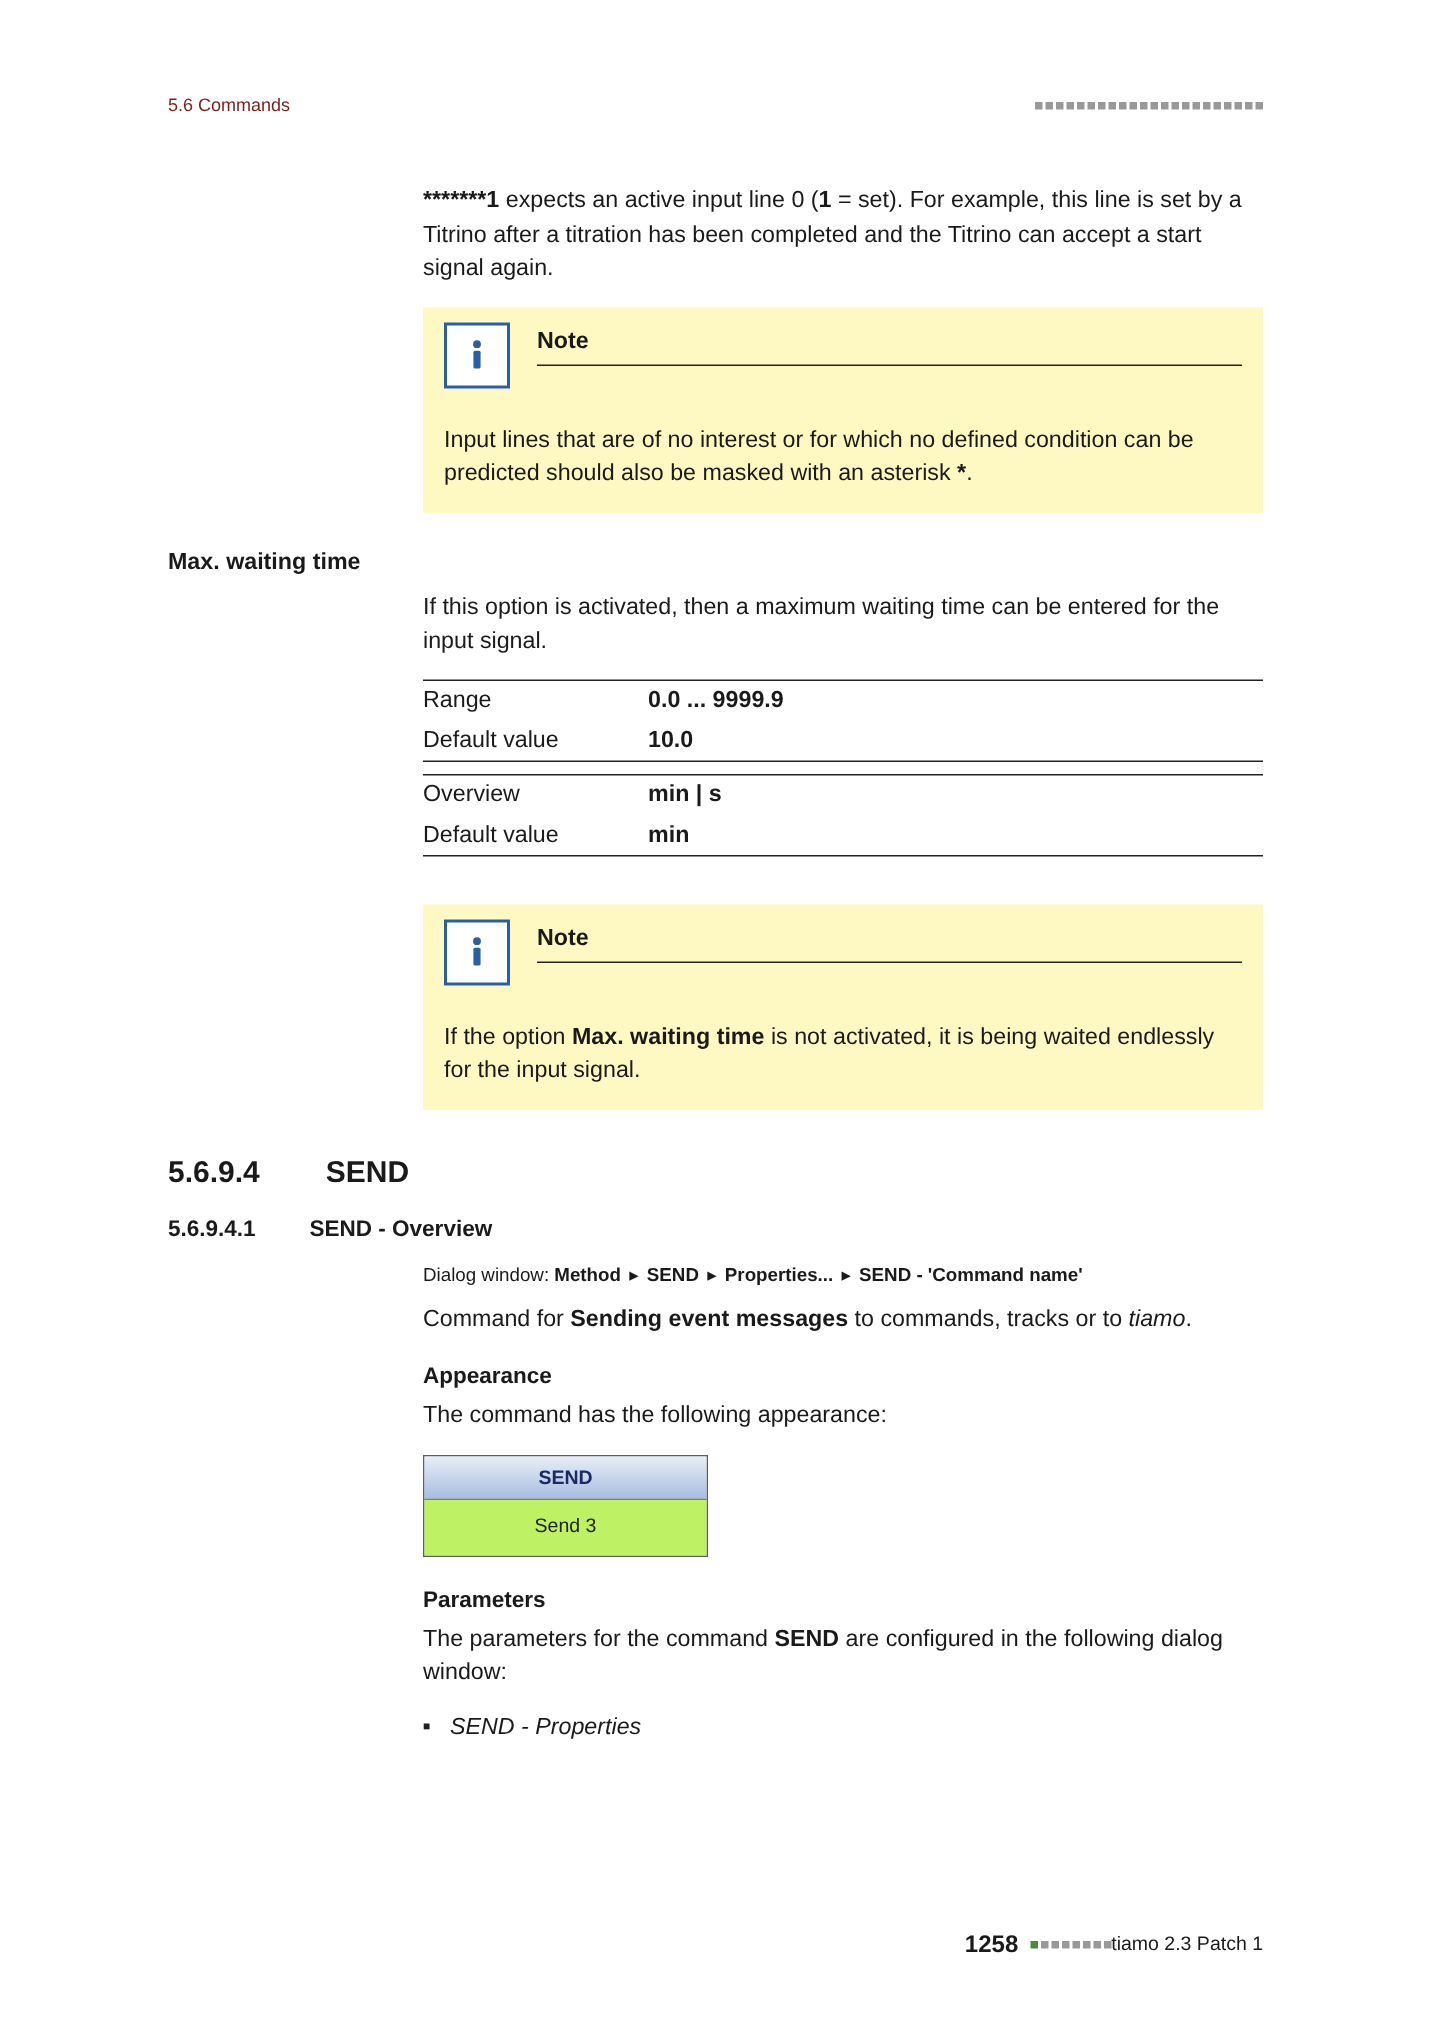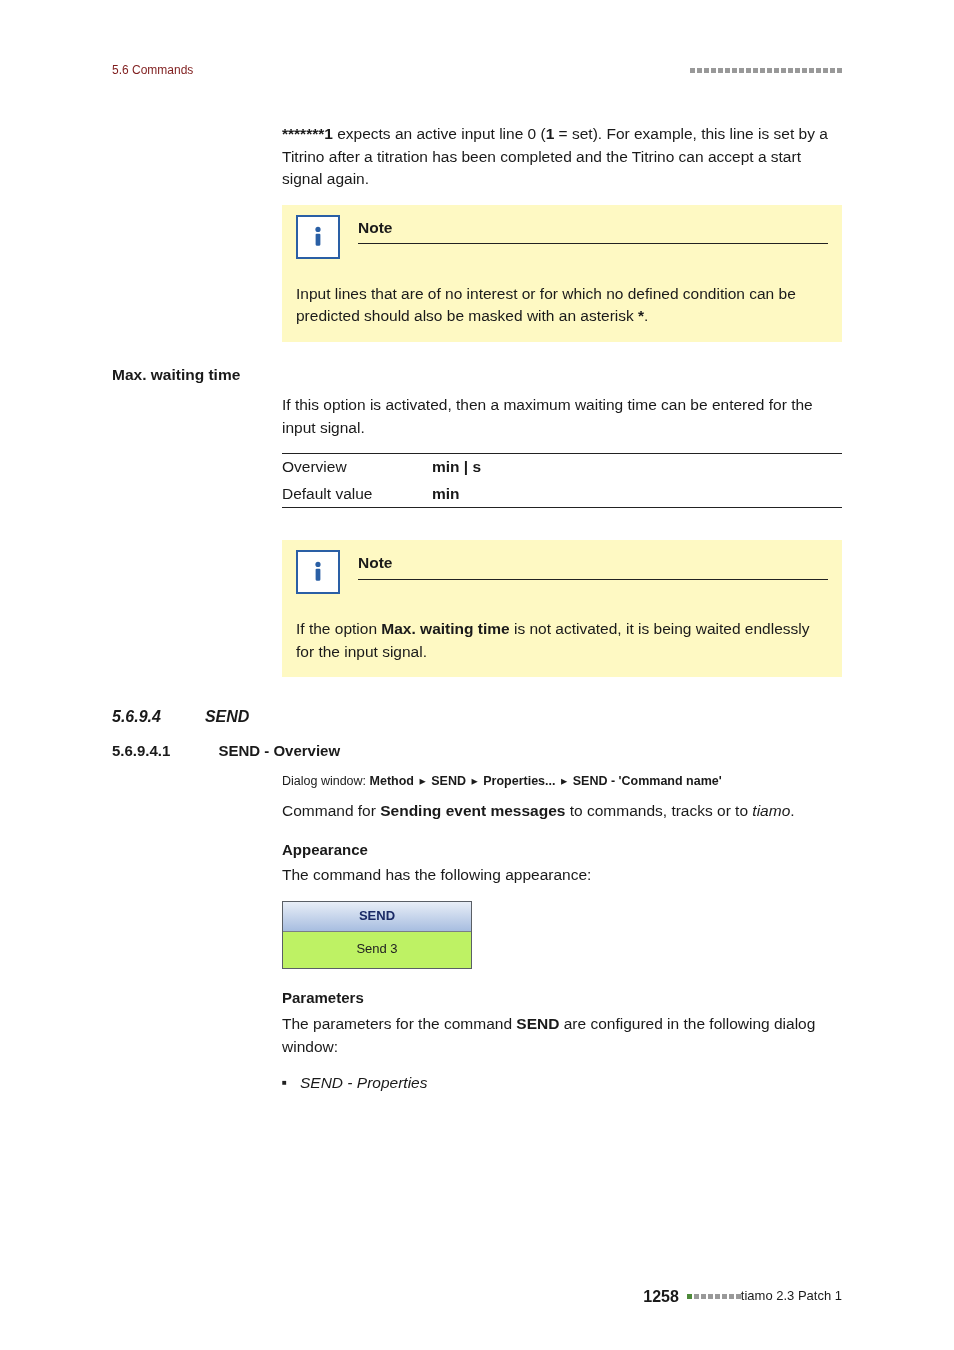--- a/index.html
+++ b/index.html
@@ -83,33 +83,32 @@
   }
   .spec-table td {
     padding: 2px 0;
     vertical-align: top;
   }
   .spec-table td:first-child { width: 150px; }
   .tgap { height: 18px; }
 
   .h3 {
     font-weight: 700;
-    font-size: 16px;
+    font-size: 20px;
     margin-top: 28px;
     margin-bottom: 12px;
     display: flex;
     gap: 44px;
-    font-style: italic;
   }
   .h4 {
     font-weight: 700;
     font-size: 15px;
     margin-bottom: 10px;
     display: flex;
-    gap: 48px;
+    gap: 36px;
   }
   .dialog-path {
     font-size: 12.5px;
     margin-bottom: 10px;
   }
   .dialog-path .sep { padding: 0 2px; }
   .subhead {
     font-weight: 700;
     font-size: 15px;
     margin-top: 16px;
@@ -220,20 +219,32 @@
   </div>
 
   <div class="section-label">Max. waiting time</div>
 
   <div class="content-col">
     <p class="paragraph">If this option is activated, then a maximum waiting time can be entered for the input signal.</p>
 
     <table class="spec-table">
       <tbody>
         <tr>
+          <td>Range</td>
+          <td class="bold">0.0 ... 9999.9</td>
+        </tr>
+        <tr>
+          <td>Default value</td>
+          <td class="bold">10.0</td>
+        </tr>
+      </tbody>
+    </table>
+    <table class="spec-table">
+      <tbody>
+        <tr>
           <td>Overview</td>
           <td class="bold">min | s</td>
         </tr>
         <tr>
           <td>Default value</td>
           <td class="bold">min</td>
         </tr>
       </tbody>
     </table>
 

